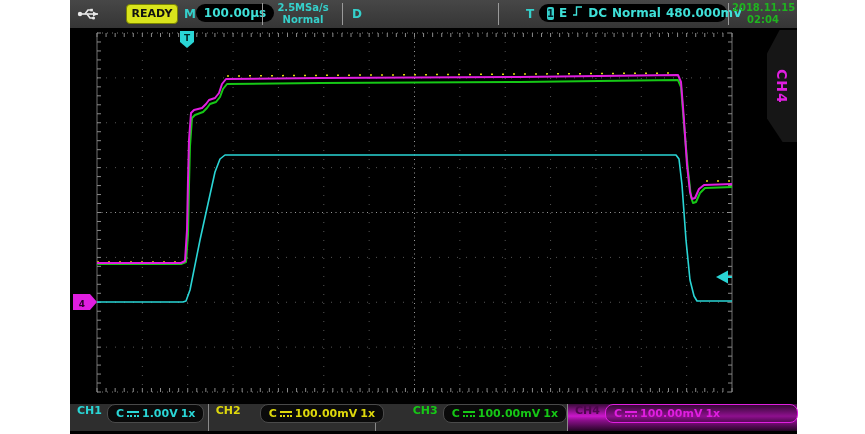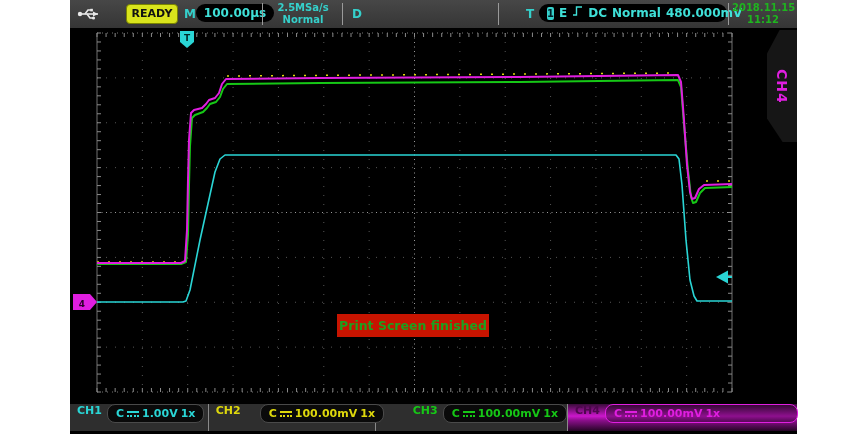--- a/index.html
+++ b/index.html
@@ -101,21 +101,21 @@
         </span>
         <span>DC</span>
         <span>Normal</span>
         <span>480.000mV</span>
       </div>
 
       <div class="vdiv" style="left:658px"></div>
 
       <div class="datebox">
         <div>2018.11.15</div>
-        <div>11:12</div>
+        <div>02:04</div>
       </div>
     </div>
 
     <svg class="screen" width="727" height="434" viewBox="0 0 727 434">
       <g id="grid-layer">
           <line x1="72.35714285714286" y1="33" x2="72.35714285714286" y2="392" stroke="#555" stroke-width="1" stroke-dasharray="1 8"></line>
           <line x1="117.71428571428571" y1="33" x2="117.71428571428571" y2="392" stroke="#555" stroke-width="1" stroke-dasharray="1 8"></line>
           <line x1="163.07142857142856" y1="33" x2="163.07142857142856" y2="392" stroke="#555" stroke-width="1" stroke-dasharray="1 8"></line>
           <line x1="208.42857142857142" y1="33" x2="208.42857142857142" y2="392" stroke="#555" stroke-width="1" stroke-dasharray="1 8"></line>
           <line x1="253.78571428571428" y1="33" x2="253.78571428571428" y2="392" stroke="#555" stroke-width="1" stroke-dasharray="1 8"></line>
@@ -382,21 +382,20 @@
       <g>
         <line x1="650" y1="277" x2="662" y2="277" stroke="#2ad5d5" stroke-width="2"></line>
         <polygon points="646,277 658,270.5 658,283.5" fill="#2ad5d5"></polygon>
       </g>
     </svg>
 
     <div class="sidetab">
       <span>CH4</span>
     </div>
 
-    <div class="message">Print Screen finished</div>
 
     <div class="bottombar">
       <div class="chsec sec1">
         <span class="chname" style="color:#2ad5d5">CH1</span>
         <span class="chval" style="color:#2ad5d5">
           <span>C</span>
           <span class="dcicon"></span>
           <span>1.00V</span>
           <span>1x</span>
         </span>

